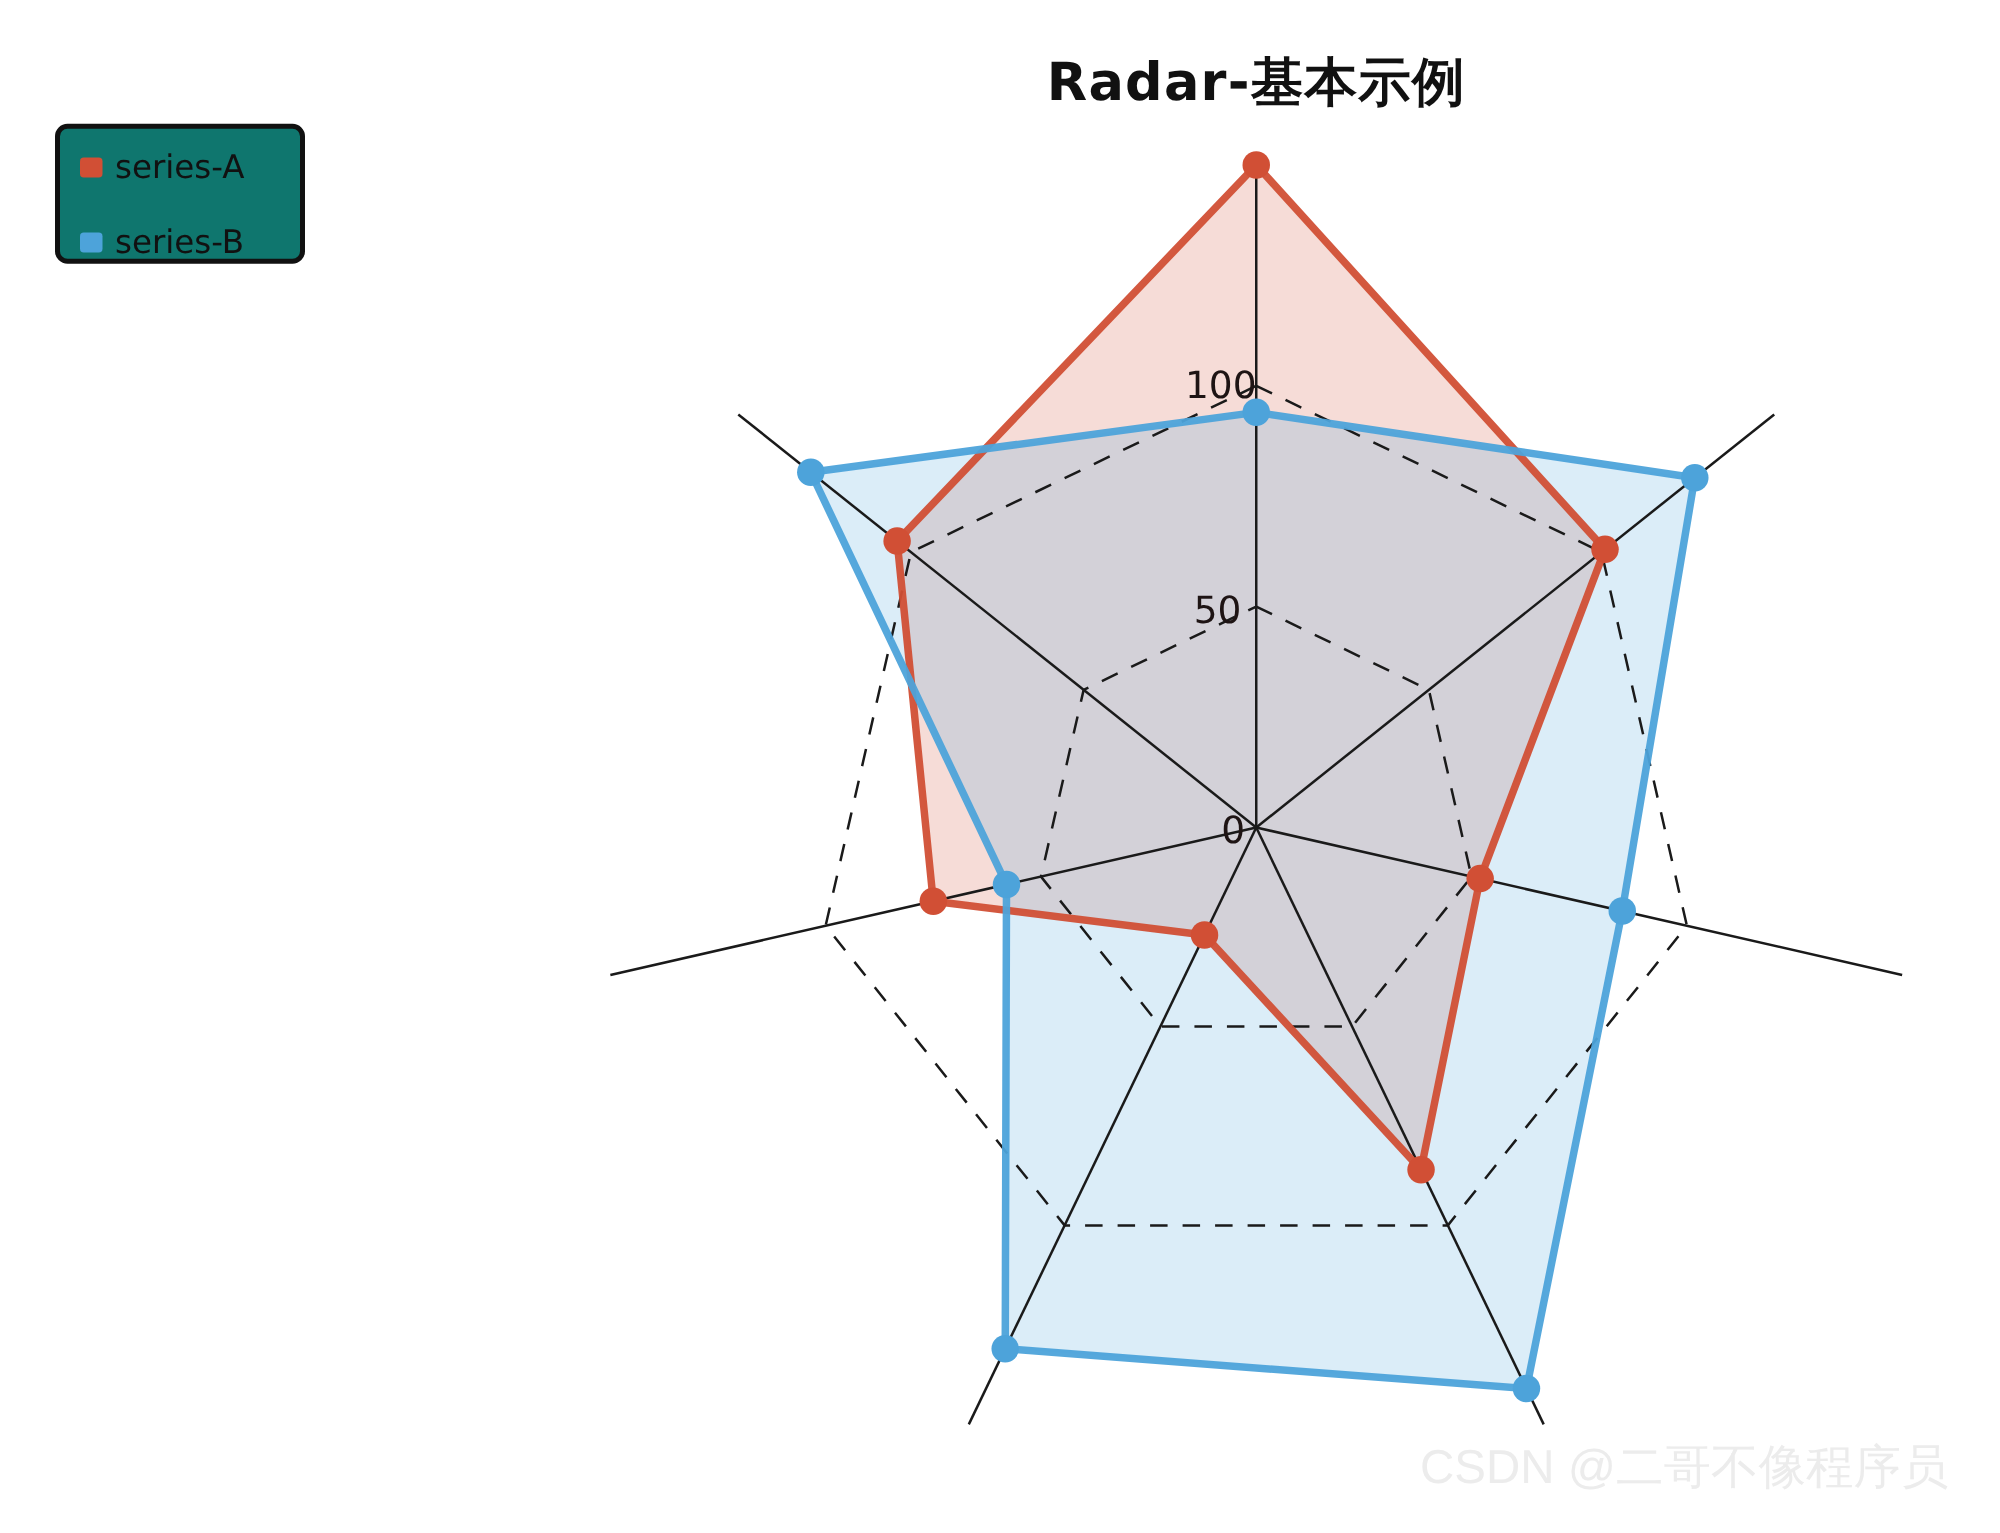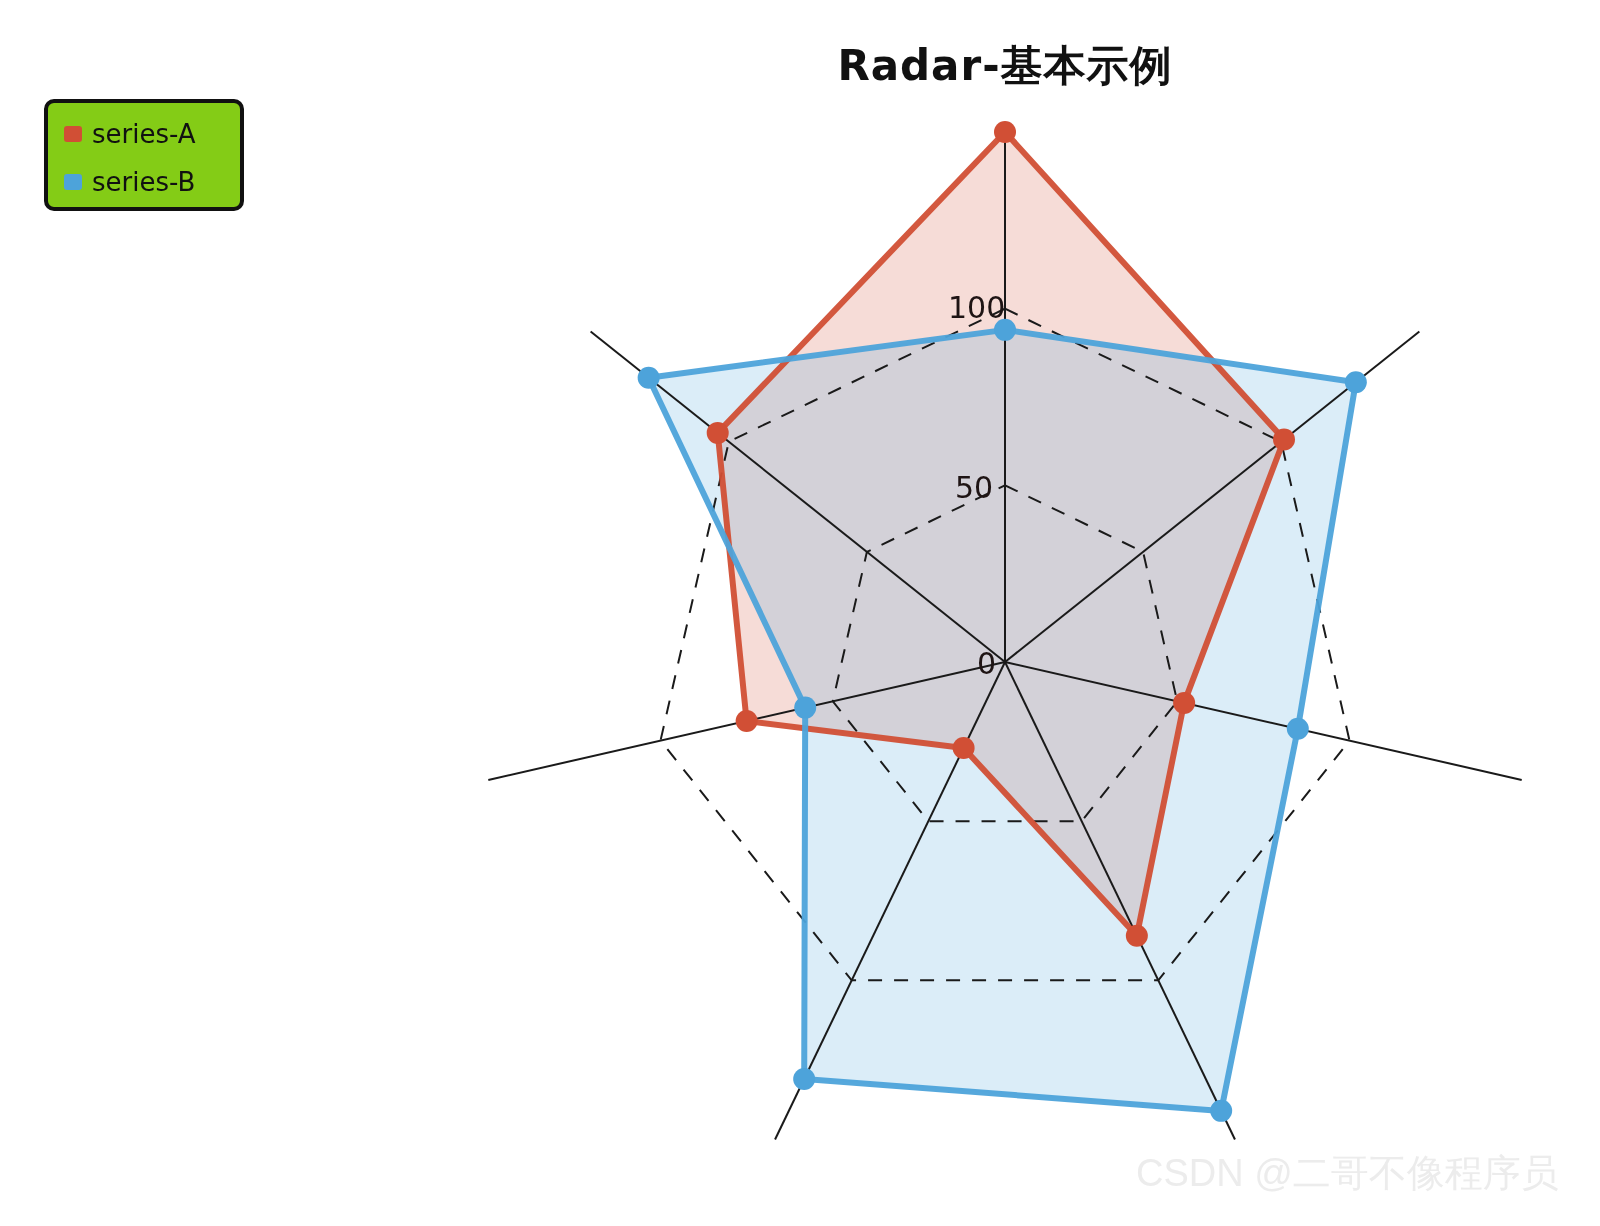--- a/index.html
+++ b/index.html
@@ -1,40 +1,40 @@
 <!DOCTYPE html>
 <html><head>
   <meta charset="utf-8">
   <style>
     html, body { margin: 0; padding: 0; background: #ffffff; }
     body { width: 1600px; height: 1226px; position: relative; overflow: hidden;
            font-family: "DejaVu Sans", sans-serif; }
     #chart-title { position: absolute; left: 0; top: 38px; width: 2010px; text-align: center;
                    font-size: 42px; font-weight: bold; color: #111; letter-spacing: 1px; }
     #legend { position: absolute; left: 44px; top: 99px; width: 200px; height: 112px;
-              border: 4px solid #111; border-radius: 10px; box-sizing: border-box; background: #84cc16; }
+              border: 4px solid #111; border-radius: 10px; box-sizing: border-box; background: #0f766e; }
     .legend-item { position: absolute; left: 16px; height: 30px; display: flex; align-items: center; }
     .legend-swatch { width: 18px; height: 16px; border-radius: 3px; margin-right: 10px; }
     .legend-label { font-size: 26px; color: #111; }
     #radar-svg { position: absolute; left: 0; top: 0; }
     #watermark { position: absolute; left: 1136px; top: 1148px; font-size: 38px; color: #ececec;
                  font-family: "Liberation Sans", sans-serif; }
     .tick-label { font-family: "DejaVu Sans", sans-serif; font-size: 30px; fill: #1e1414; }
   </style>
 </head>
 <body>
 
 <div id="chart-title">Radar-基本示例</div>
 
 <div id="legend">
   <div class="legend-item" style="top:16px">
     <span class="legend-swatch" id="sw0" style="background: rgb(209, 79, 53);"></span>
     <span class="legend-label">series-A</span>
   </div>
-  <div class="legend-item" style="top:64px">
+  <div class="legend-item" style="top:76px">
     <span class="legend-swatch" id="sw1" style="background: rgb(77, 163, 218);"></span>
     <span class="legend-label">series-B</span>
   </div>
 </div>
 
 <svg id="radar-svg" width="1600" height="1226" viewBox="0 0 1600 1226">
   <g id="fills">
       <polygon points="1005.0,132.0 1284.0,439.5 1184.1,702.9 1136.8,935.8 963.6,748.0 746.6,721.0 717.7,432.9" fill="#d14f35" fill-opacity="0.2" stroke="none"></polygon>
       <polygon points="1005.0,329.9 1355.8,382.2 1297.8,728.8 1221.2,1110.9 804.2,1079.0 805.2,707.6 648.6,377.8" fill="#4da3da" fill-opacity="0.2" stroke="none"></polygon>
     </g>

